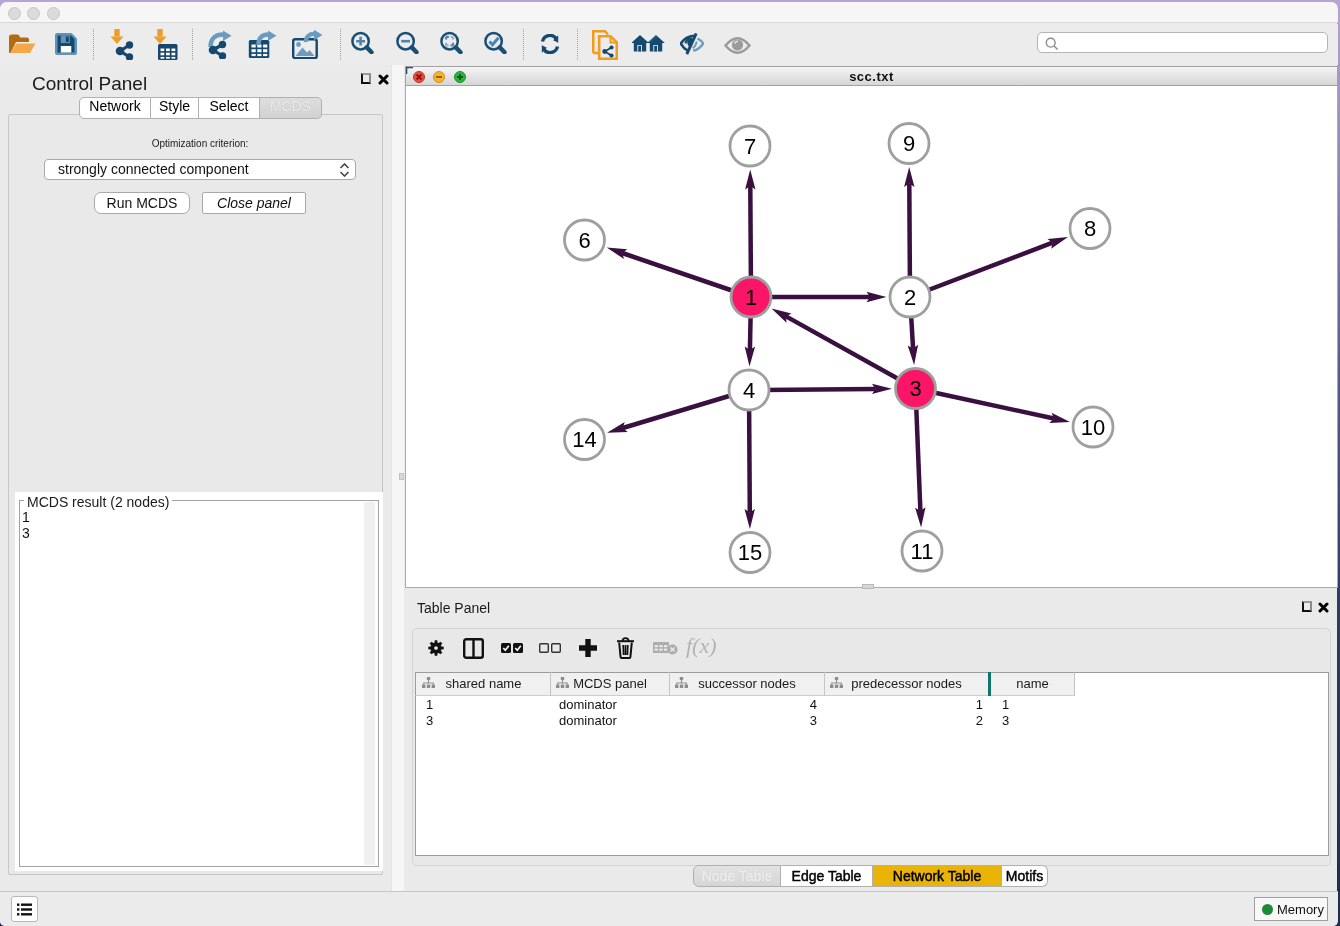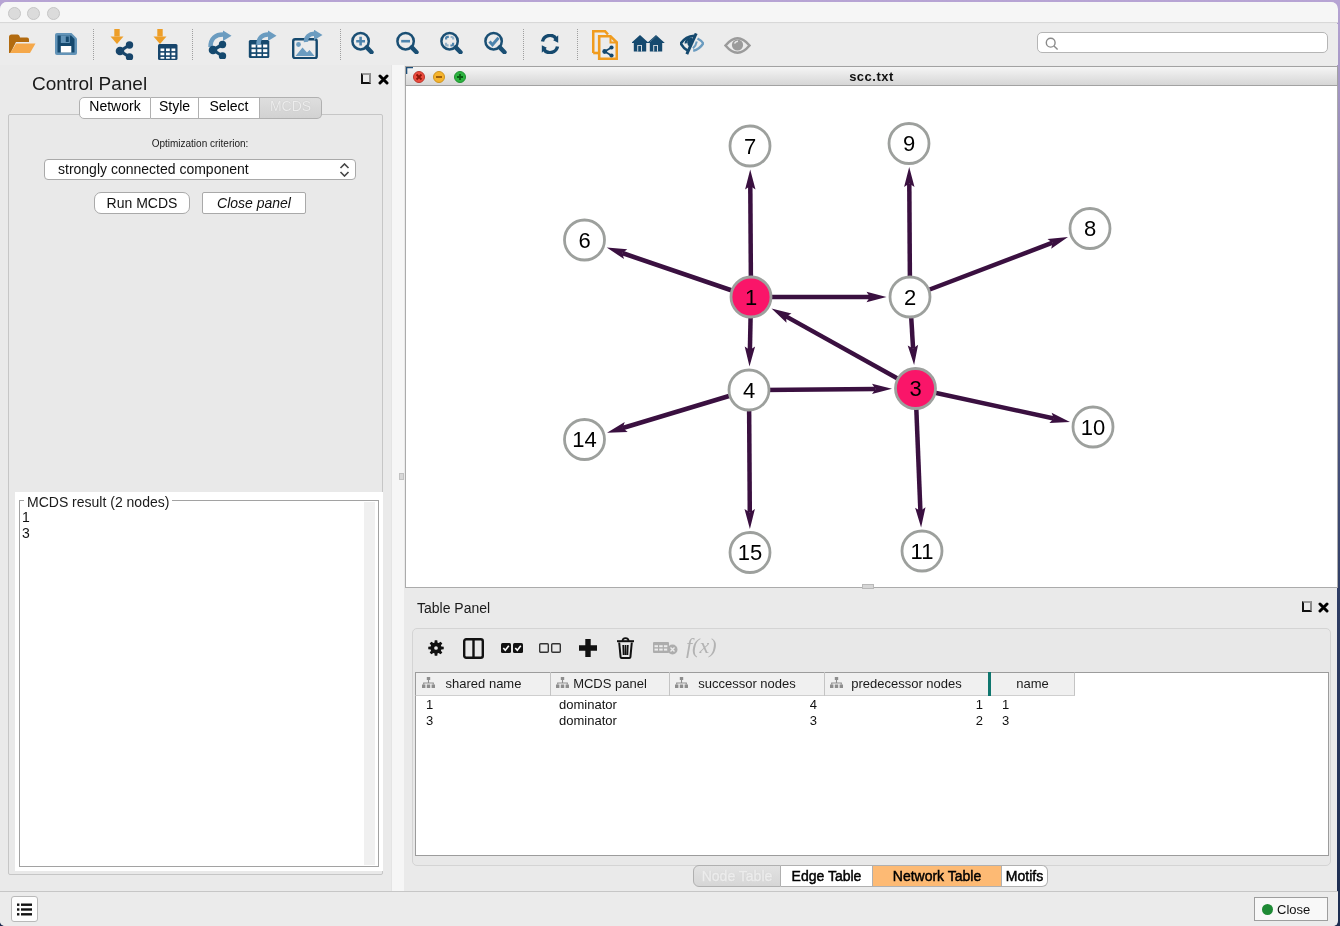--- a/index.html
+++ b/index.html
@@ -403,33 +403,33 @@
 <div class="abs" style="left:670px;top:697px;width:147px;text-align:right;font-size:13px;color:#111;">4</div>
 <div class="abs" style="left:670px;top:713px;width:147px;text-align:right;font-size:13px;color:#111;">3</div>
 <div class="abs" style="left:825px;top:697px;width:158px;text-align:right;font-size:13px;color:#111;">1</div>
 <div class="abs" style="left:825px;top:713px;width:158px;text-align:right;font-size:13px;color:#111;">2</div>
 <div class="abs" style="left:1002px;top:697px;font-size:13px;color:#111;">1</div>
 <div class="abs" style="left:1002px;top:713px;font-size:13px;color:#111;">3</div>
 
 <div class="abs" style="left:693px;top:865px;display:flex;height:22px;font-size:14px;-webkit-text-stroke:0.45px;">
   <div style="width:88px;background:linear-gradient(#e2e2e2,#d6d6d6);border:1px solid #b0b0b0;border-radius:6px 0 0 6px;text-align:center;line-height:20px;color:#ededed;text-shadow:0 0 1px #b5b5b5;">Node Table</div>
   <div style="width:92px;background:#fff;border:1px solid #b0b0b0;border-left:none;text-align:center;line-height:20px;color:#000;">Edge Table</div>
-  <div style="width:129px;background:#fdba74;border:1px solid #b0b0b0;border-left:none;text-align:center;line-height:20px;color:#000;">Network Table</div>
+  <div style="width:129px;background:#eab308;border:1px solid #b0b0b0;border-left:none;text-align:center;line-height:20px;color:#000;">Network Table</div>
   <div style="width:46px;background:#fff;border:1px solid #b0b0b0;border-left:none;border-radius:0 6px 6px 0;text-align:center;line-height:20px;color:#000;">Motifs</div>
 </div>
 
 <div class="abs" style="left:0px;top:891px;width:1338px;height:35px;background:#ebebeb;border-top:1px solid #c6c6c6;border-radius:0 0 5px 5px;"></div>
 <div class="abs" style="left:11px;top:896px;width:27px;height:26px;background:#fdfdfd;border:1px solid #b9b9b9;border-radius:3px;">
   <svg style="position:absolute;left:5px;top:6px;" width="15" height="13" viewBox="0 0 15 13">
     <g fill="#111">
       <rect x="0" y="0.5" width="2.4" height="2.4"></rect>
         <rect x="4" y="0.5" width="11" height="2.4"></rect>
       <rect x="0" y="5.3" width="2.4" height="2.4"></rect>
         <rect x="4" y="5.3" width="11" height="2.4"></rect>
       <rect x="0" y="10.1" width="2.4" height="2.4"></rect>
         <rect x="4" y="10.1" width="11" height="2.4"></rect>
     </g>
   </svg>
 </div>
 <div class="abs" style="left:1254px;top:897px;width:74px;height:24px;background:#f8f8f8;border:1px solid #9e9e9e;">
   <div style="position:absolute;left:7px;top:6px;width:11px;height:11px;border-radius:50%;background:#1e8a35;"></div>
-  <div style="position:absolute;left:22px;top:4px;font-size:13px;color:#111;">Close</div>
+  <div style="position:absolute;left:22px;top:4px;font-size:13px;color:#111;">Memory</div>
 </div>
 
 </body></html>

